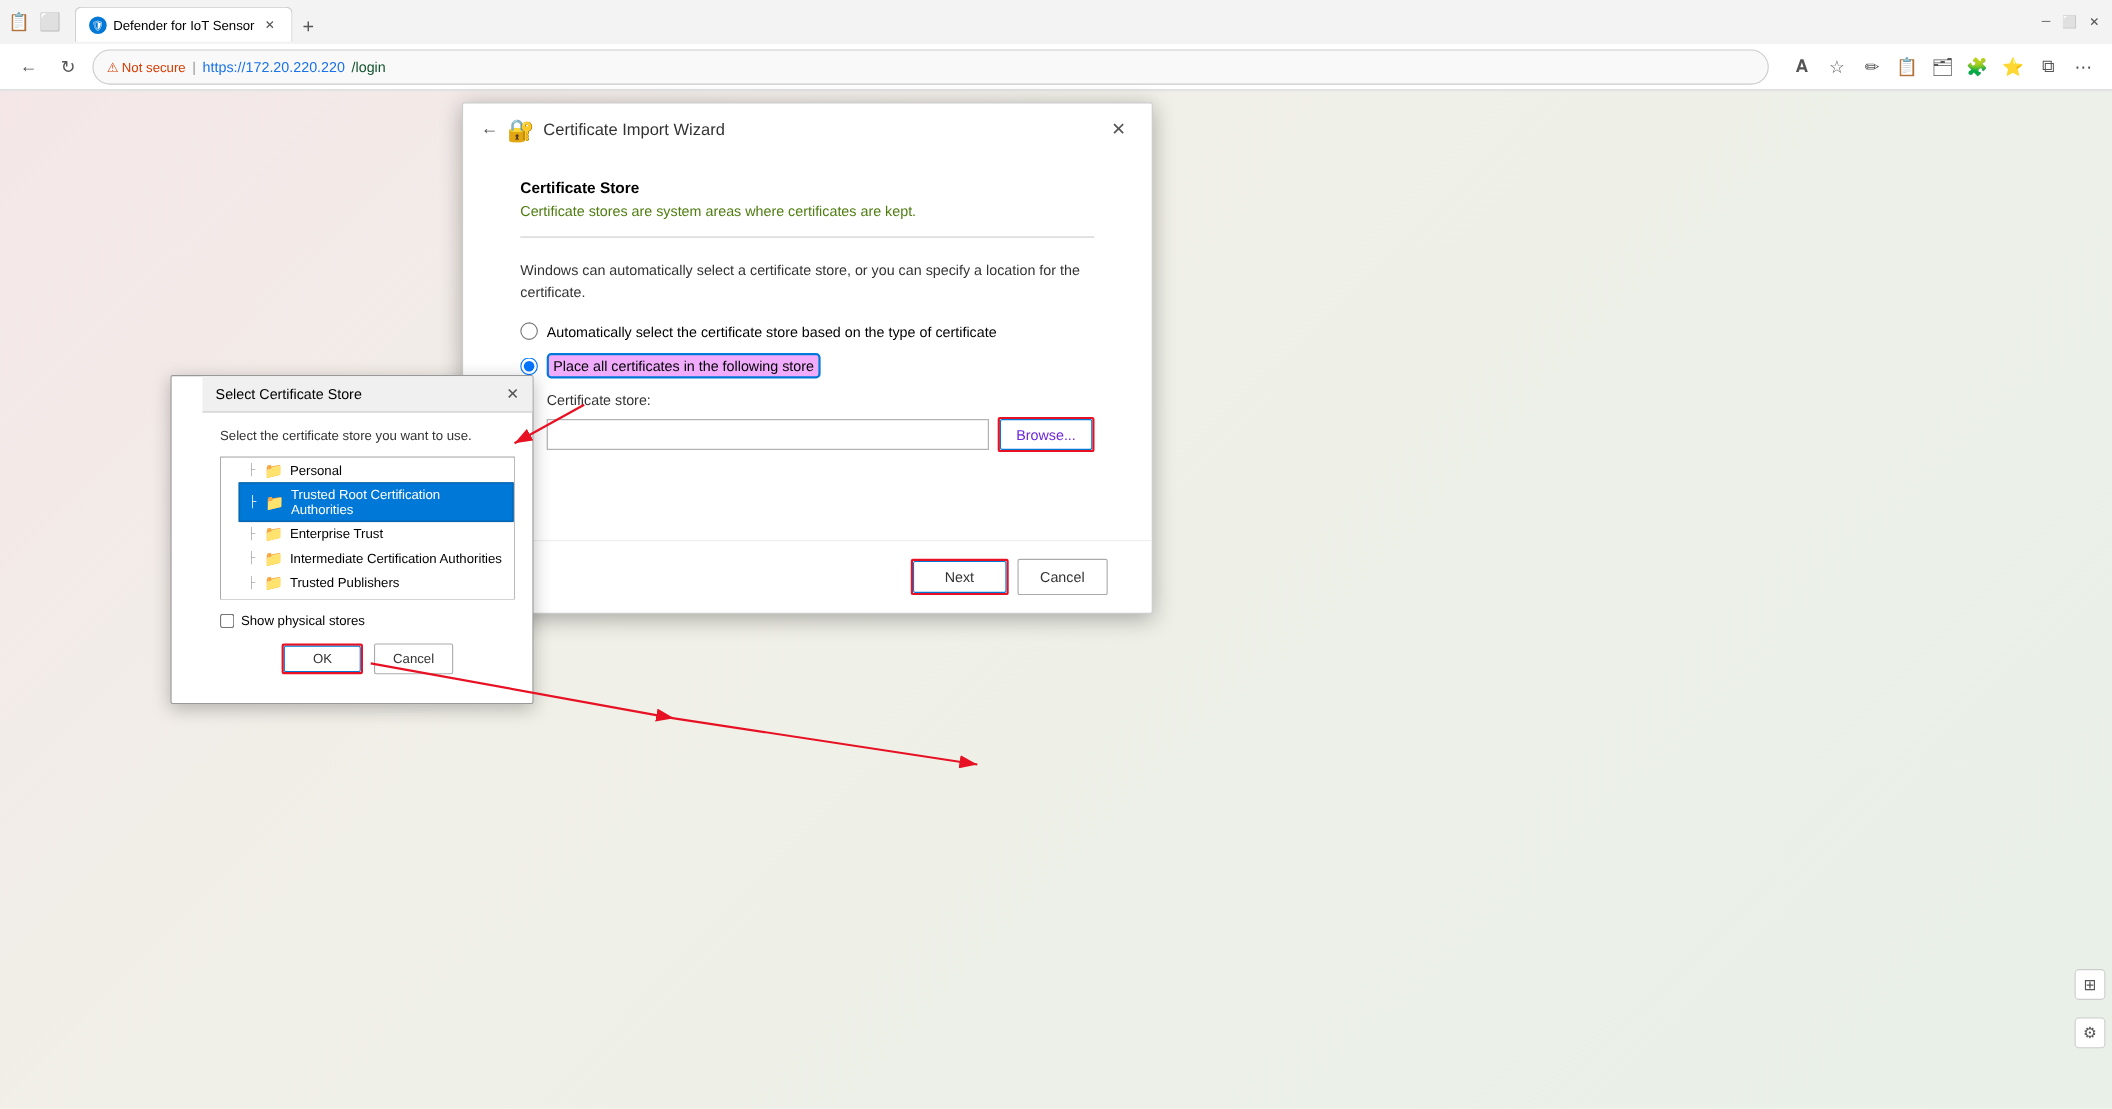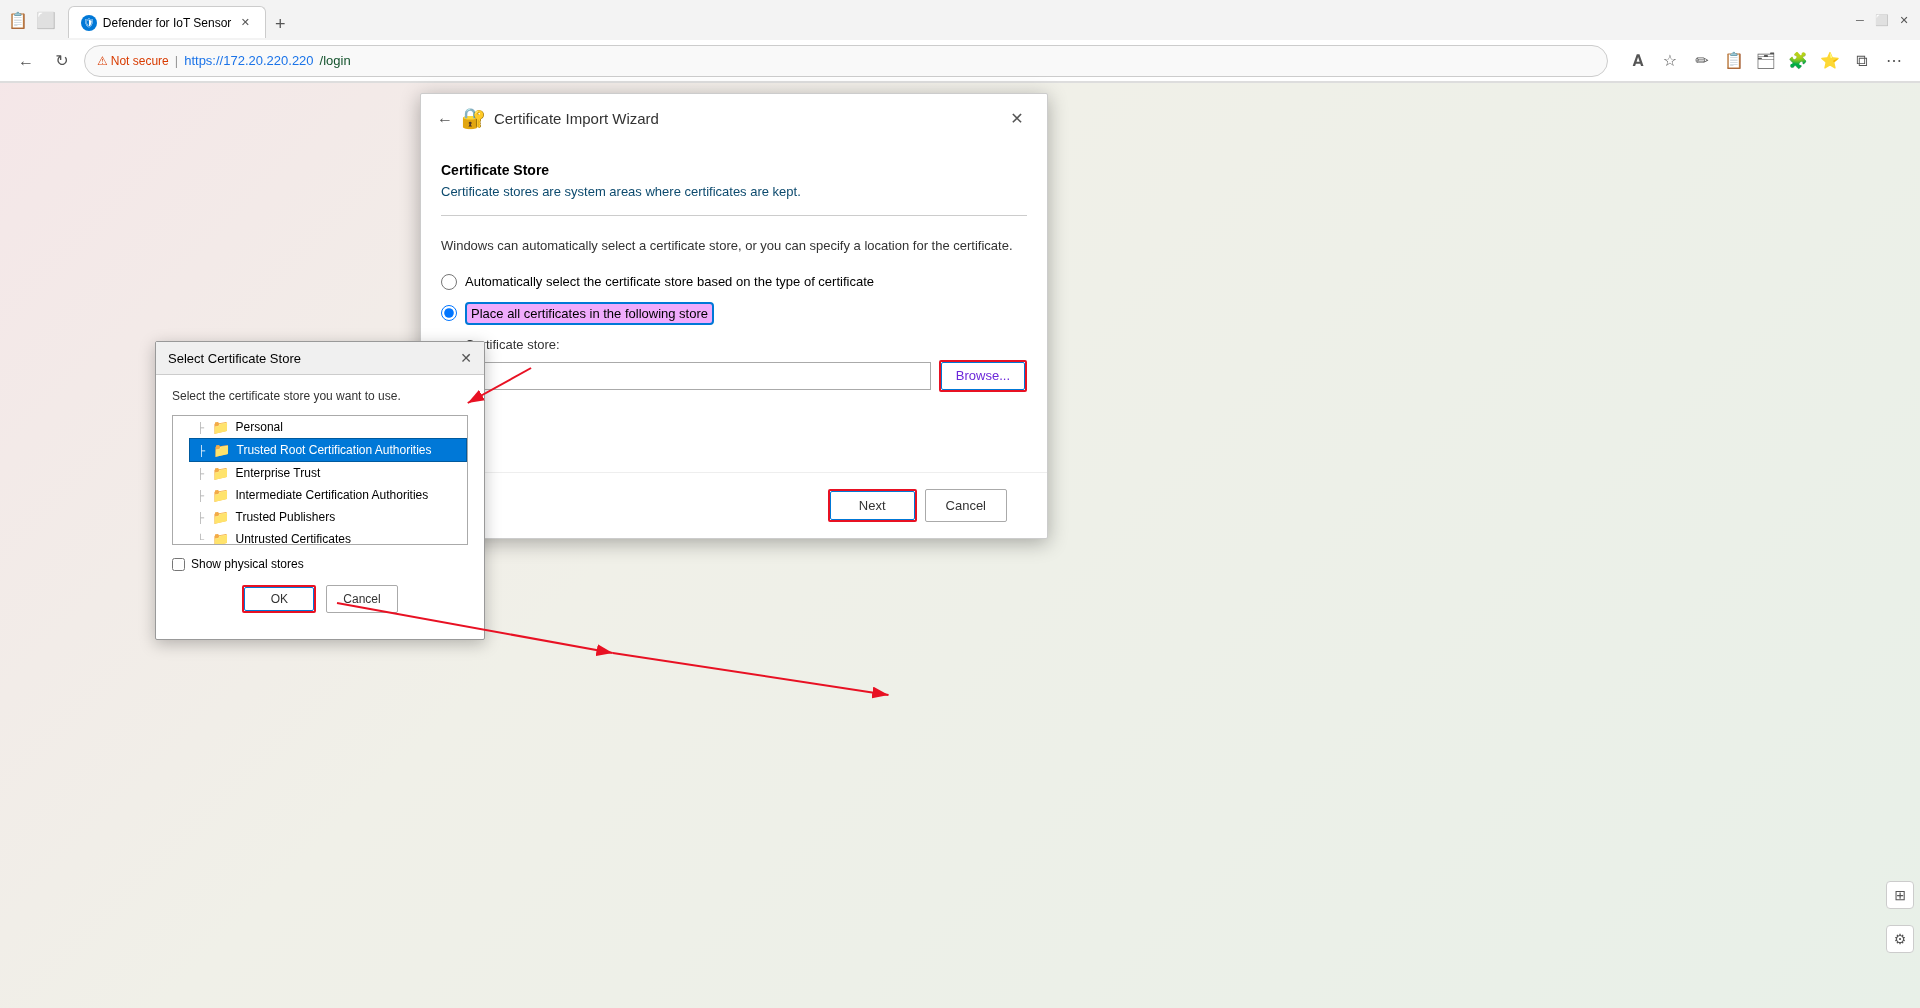--- a/index.html
+++ b/index.html
@@ -214,30 +214,30 @@
       cursor: pointer;
       font-size: 16px;
       color: #555;
       width: 28px;
       height: 28px;
       display: flex;
       align-items: center;
       justify-content: center;
     }
     .dialog-body {
-      padding: 20px 20px;
+      padding: 20px 52px;
     }
     .section-title {
       font-size: 14px;
       font-weight: bold;
       margin-bottom: 6px;
     }
     .section-subtitle {
       font-size: 13px;
-      color: #0c4a6e;
+      color: #4d7c0f;
       margin-bottom: 16px;
     }
     .divider {
       border: none;
       border-top: 1px solid #ccc;
       margin: 12px 0 20px 0;
     }
     .description-text {
       font-size: 13px;
       color: #333;
@@ -331,20 +331,21 @@
     
     .cert-store-dialog {
       position: absolute;
       left: 155px;
       top: 258px;
       width: 330px;
       background: white;
       border: 1px solid #999;
       box-shadow: 0 4px 16px rgba(0,0,0,0.25);
       border-radius: 2px;
+      padding-left: 28px;
     }
     .cert-dialog-header {
       background: #f0f0f0;
       padding: 8px 12px;
       display: flex;
       align-items: center;
       justify-content: space-between;
       border-bottom: 1px solid #ccc;
       font-size: 13px;
       font-weight: normal;

